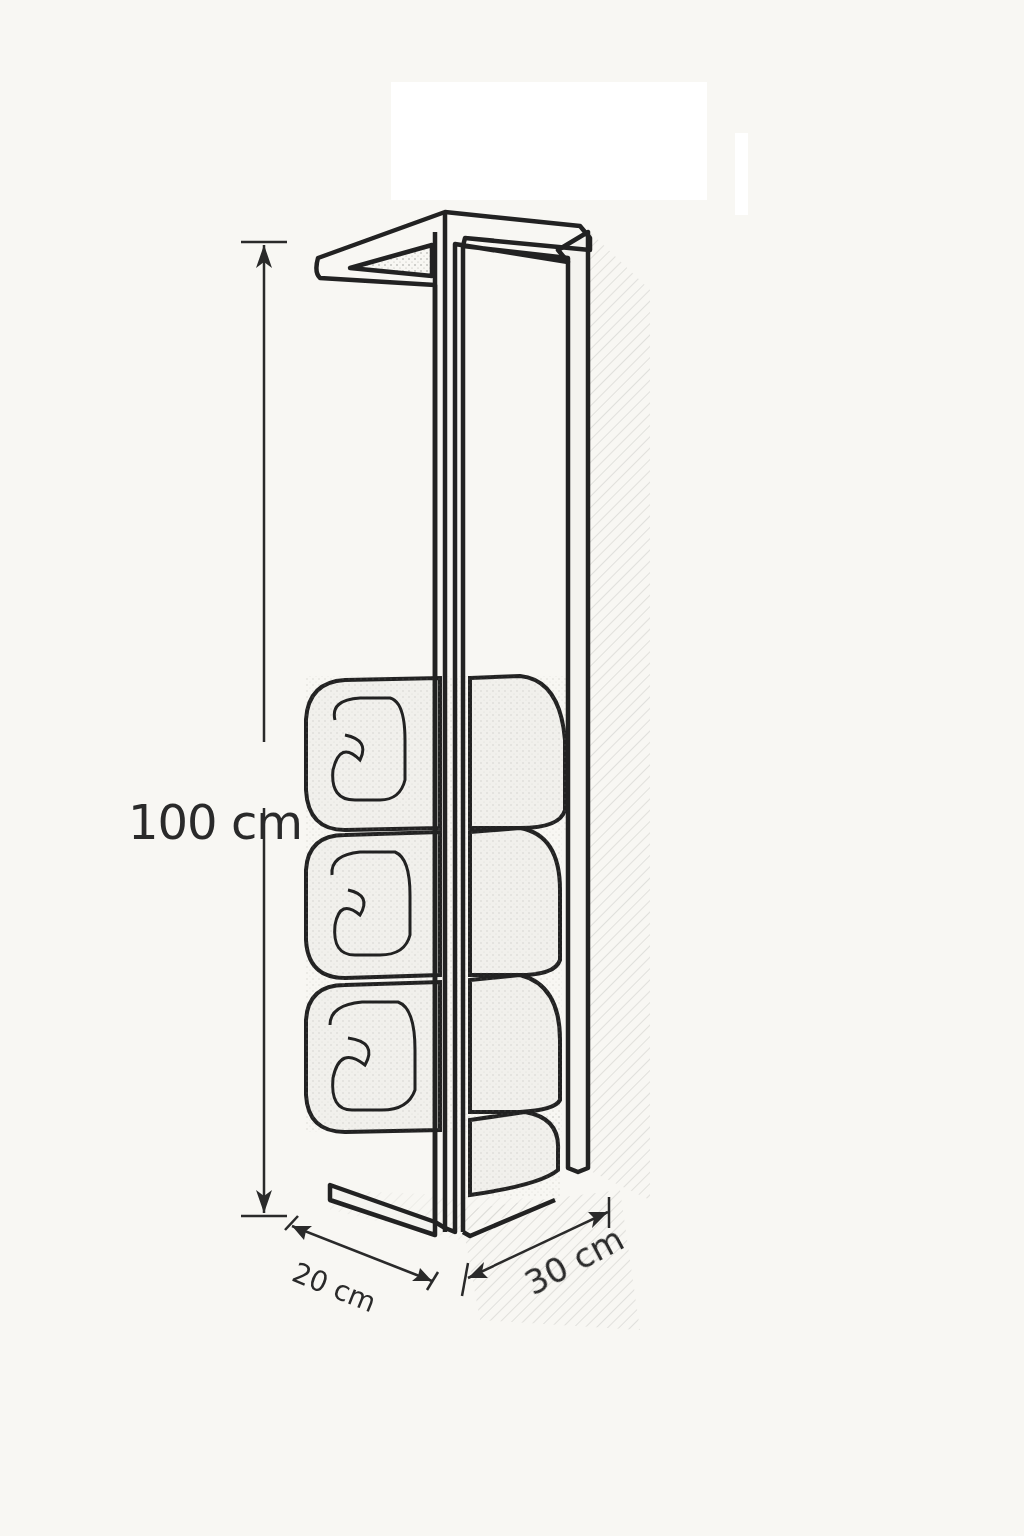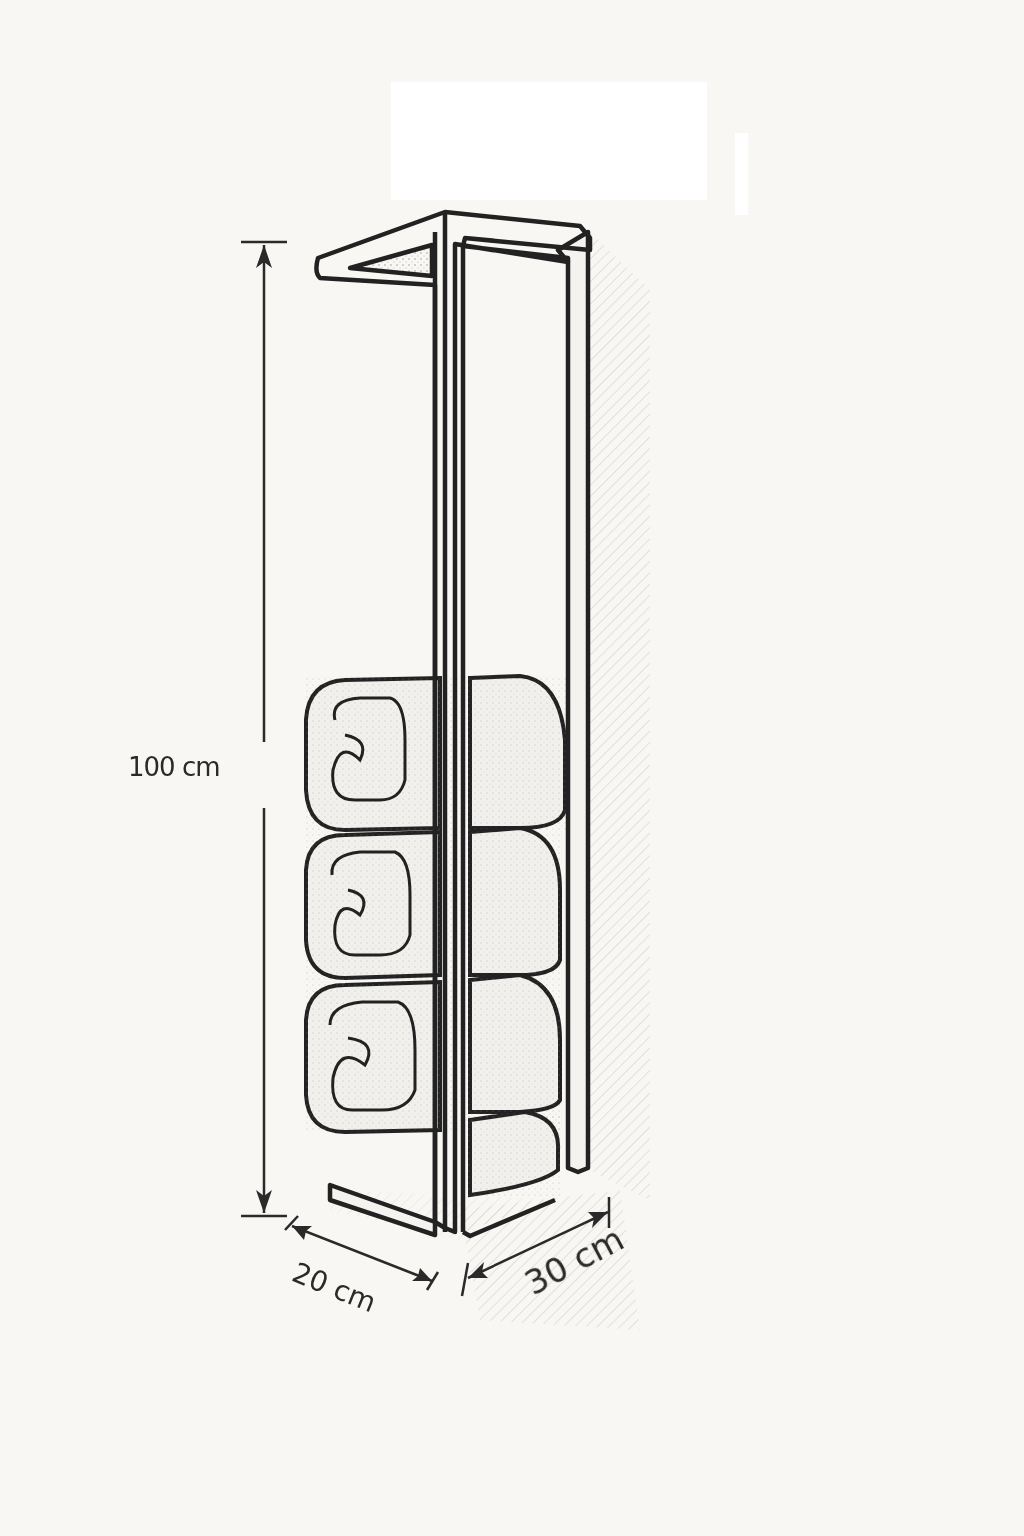--- a/index.html
+++ b/index.html
@@ -7,21 +7,21 @@
       width: 1024px; height: 1536px; overflow: hidden;
       background: #f8f7f3;
       font-family: "Liberation Sans", "DejaVu Sans", sans-serif;
       position: relative;
     }
     #canvas { position: absolute; left: 0; top: 0; width: 1024px; height: 1536px; }
     .dim-label {
       position: absolute; color: #2a2a2a;
       font-family: "DejaVu Sans", sans-serif; white-space: nowrap;
     }
-    #lbl-height { left: 128px; top: 752px; font-size: 26px; letter-spacing: -1px; }
+    #lbl-height { left: 128px; top: 794px; font-size: 48px; letter-spacing: -1px; }
     #lbl-width  { left: 300px; top: 1256px; font-size: 28px; transform: rotate(22deg); transform-origin: left top; }
     #lbl-depth  { left: 518px; top: 1268px; font-size: 34px; transform: rotate(-28deg); transform-origin: left top; }
   </style>
 </head>
 <body>
 
 <svg id="canvas" viewBox="0 0 1024 1536" xmlns="http://www.w3.org/2000/svg">
   <defs>
     <pattern id="hatch" width="8" height="8" patternUnits="userSpaceOnUse" patternTransform="rotate(45)">
       <line x1="0" y1="0" x2="0" y2="8" stroke="#b8b8b4" stroke-width="1"></line>

